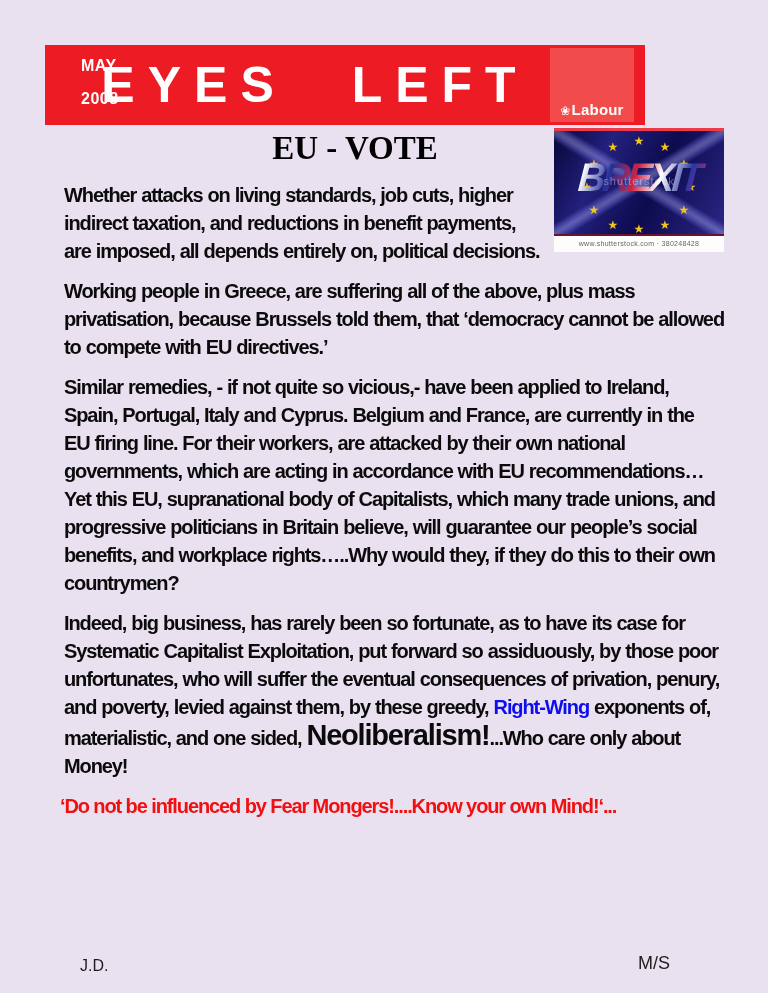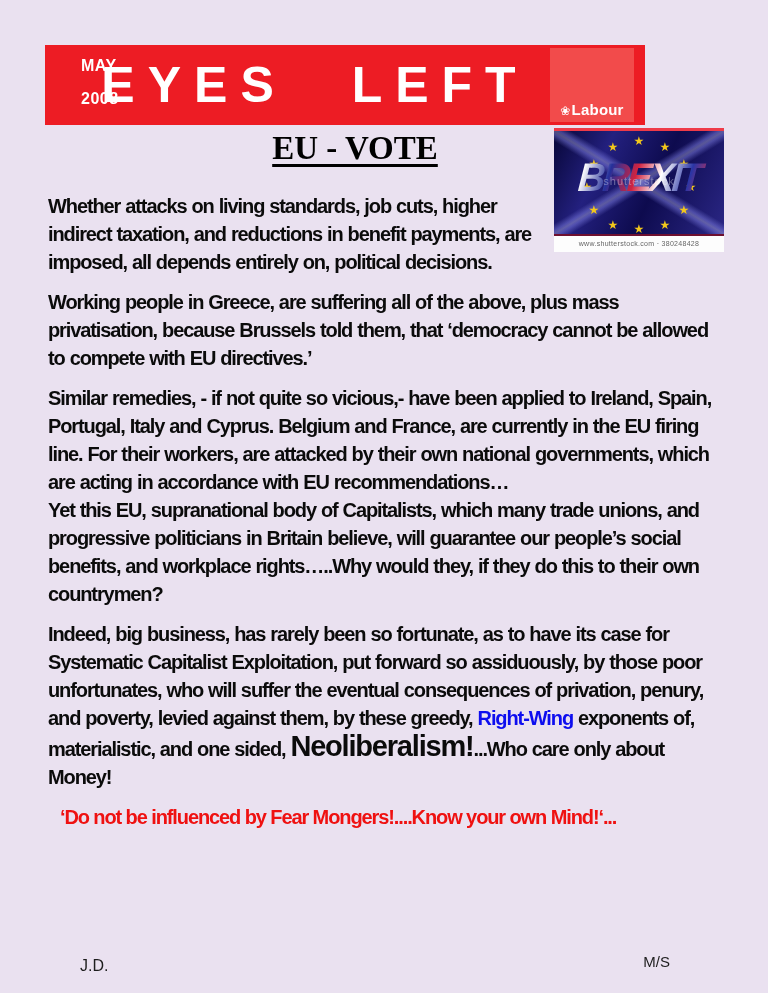--- a/index.html
+++ b/index.html
@@ -34,27 +34,27 @@
   .logo-inner{color:#fff;font-size:15px;font-weight:700;letter-spacing:.2px;white-space:nowrap;}
   .rose{font-size:12px;font-weight:400;margin-right:1px;}
   
   .content{
     position:absolute;left:48px;top:128px;width:676px;
   }
   .heading{
     font-family:"Liberation Serif", serif;
     font-weight:700;font-size:33px;line-height:40px;
     text-align:center;text-indent:120px;
-    text-decoration:underline;text-decoration-thickness:3px;text-underline-offset:5px;
-    margin:0 0 24px 0;color:#000;
+    text-decoration-thickness:3px;text-underline-offset:5px;
+    margin:0 0 13px 0;color:#000;
   }
   p.body-par{
     font-size:20px;font-weight:700;
     letter-spacing:-1.1px;word-spacing:.5px;
-    line-height:28px;margin:0 0 12px 0;
+    line-height:28px;margin:0 0 12px 16px;
   }
   p.nogap{margin-bottom:0;}
   .blue-word{color:#0D0DEF;}
   .big-word{font-size:29px;letter-spacing:-1.2px;}
   p.quote-line{
     font-size:20px;font-weight:700;letter-spacing:-1.1px;line-height:28px;
     color:#EF1111;margin:12px;
   }
   
   .brexit{
@@ -102,21 +102,21 @@
     text-align:center;font-size:11px;color:rgba(255,255,255,.35);letter-spacing:1px;
   }
   .brexit-credit{
     height:16px;background:#fdfdfd;
     font-size:7px;line-height:16px;color:#666;text-align:center;letter-spacing:.3px;
   }
   
   .footer{position:absolute;left:0;right:0;top:953px;height:24px;font-size:16px;color:#1d1d1d;}
   .f-left{position:absolute;left:80px;top:4px;}
   .f-center{position:absolute;left:0;right:0;top:2px;text-align:center;font-size:15px;}
-  .f-right{position:absolute;right:98px;top:0;font-size:15px;}
+  .f-right{position:absolute;right:98px;top:0;font-size:18px;}
 </style>
 </head>
 <body>
 
 <div class="page">
 
   <div class="banner">
     <div class="date">
       <div class="mo">MAY</div>
       <div class="yr">2008</div>

